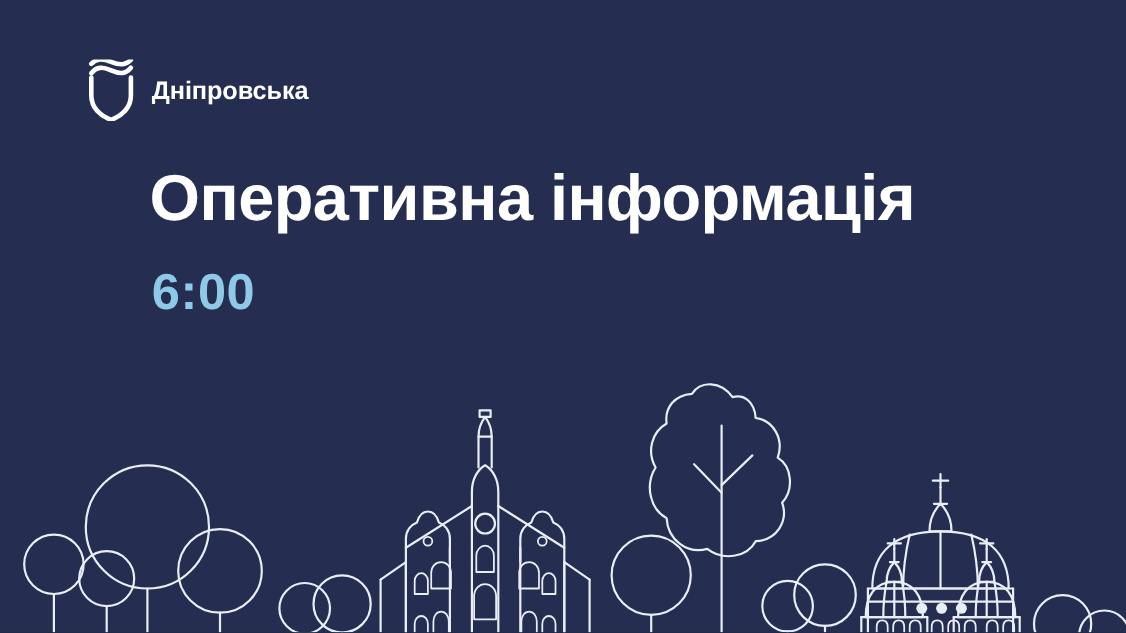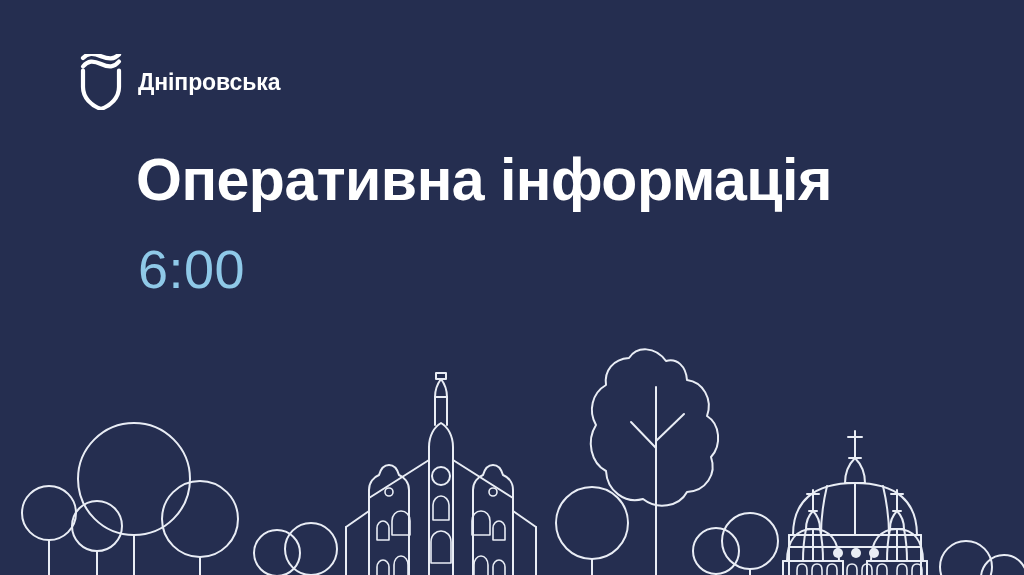--- a/index.html
+++ b/index.html
@@ -55,22 +55,22 @@
     font-size: 59px;
     font-weight: bold;
     letter-spacing: -0.5px;
     white-space: nowrap;
   }
   #time-label {
     position: absolute;
     left: 138px;
     top: 238px;
     color: #8fc9e8;
-    font-size: 54px;
-    font-weight: normal;
+    font-size: 46px;
+    font-weight: bold;
     letter-spacing: 0.5px;
     white-space: nowrap;
   }
 
   
   #skyline {
     position: absolute;
     left: 0;
     bottom: 0;
     width: 1024px;

